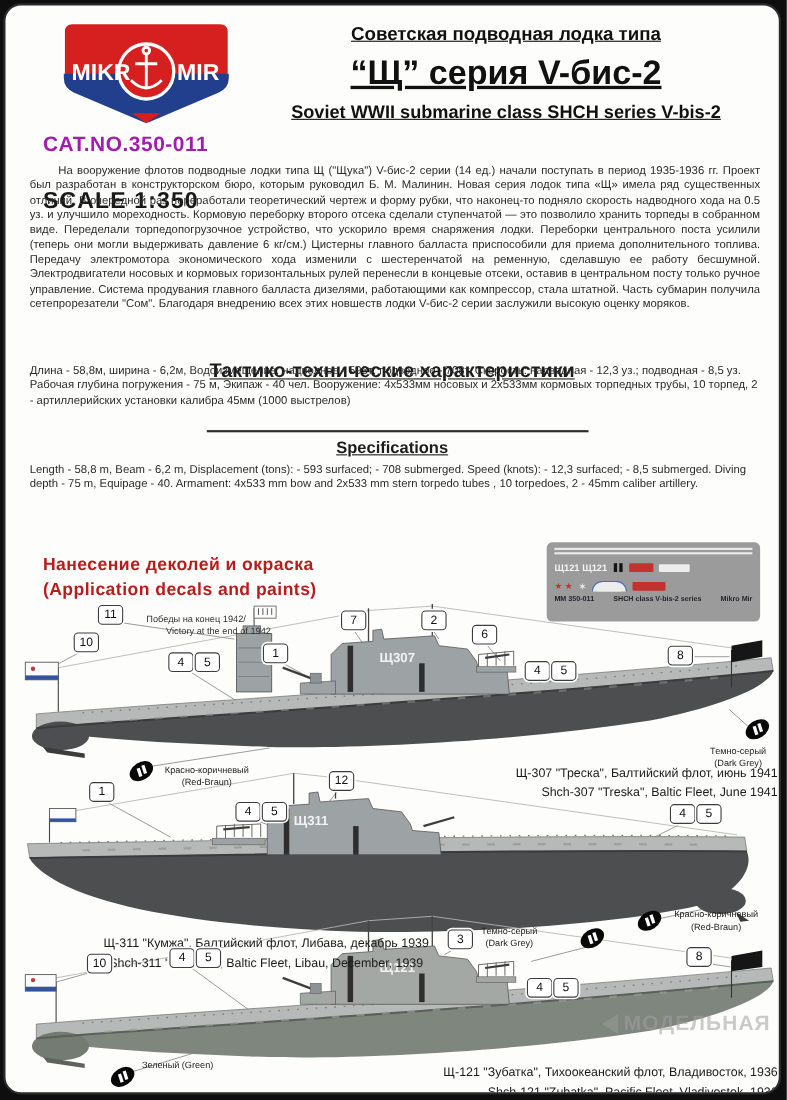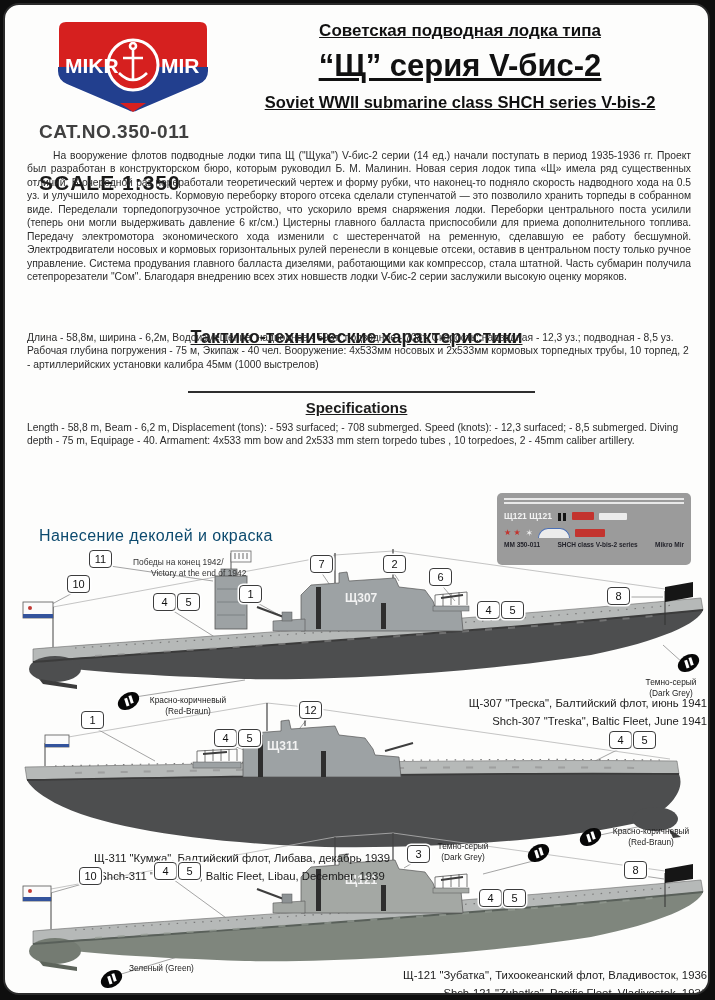--- a/index.html
+++ b/index.html
@@ -1,31 +1,31 @@
 <!DOCTYPE html>
 <html><head>
 <meta charset="utf-8">
 <style>
   html,body{margin:0;padding:0;background:#0e0e0e;}
   body{width:715px;height:1000px;overflow:hidden;font-family:"Liberation Sans",sans-serif;}
   .page{position:absolute;left:3px;top:3px;width:703px;height:988px;background:#fdfdfc;
         border:2px solid #2b2b2b;border-radius:16px;overflow:hidden;}
   .abs{position:absolute;}
-  .hdr-cat{font-weight:bold;font-size:19px;color:#404040;letter-spacing:.5px;}
+  .hdr-cat{font-weight:bold;font-size:19px;color:#a21caf;letter-spacing:.5px;}
   .hdr-scale{font-weight:bold;font-size:21px;color:#181818;letter-spacing:1px;margin-top:28px;}
   .titles{text-align:center;color:#111;text-decoration:underline;}
   .t-ru{font-weight:bold;font-size:17px;}
   .t-main{font-weight:bold;font-size:31px;margin-top:7px;}
   .t-en{font-weight:bold;font-size:16.5px;margin-top:9px;}
   .body-txt{font-size:10.3px;line-height:1.31;color:#2c2c2c;text-align:justify;}
   .indent{text-indent:26px;}
   .sec-head{width:100%;text-align:center;font-weight:bold;color:#1c1c1c;}
   .sec-head span{text-decoration:underline;}
   .divider{height:2px;background:#2e2e2e;}
-  .dec-head{font-weight:normal;font-size:16px;color:#0c4a6e;letter-spacing:.4px;margin-top:22px;}
+  .dec-head{font-weight:bold;font-size:16px;color:#b91c1c;letter-spacing:.4px;}
   .co{position:absolute;min-width:15px;height:16px;padding:0 3px;background:#fff;
       border:1.5px solid #3c3c3c;border-radius:4px;font-weight:normal;font-size:11px;
       line-height:16px;text-align:center;color:#111;box-shadow:0 0 0 1.5px #fff;}
   .cap{position:absolute;font-size:11.3px;line-height:1.55;color:#1b1b1b;}
   .plab{position:absolute;font-size:8.3px;line-height:1.3;color:#222;text-align:center;}
   .paintdot{position:absolute;width:23px;height:16px;background:#070707;border-radius:50%;
             transform:rotate(-32deg);}
   .paintdot::before,.paintdot::after{content:"";position:absolute;background:#fff;
             width:2.5px;height:8px;top:4px;transform:rotate(14deg);}
   .paintdot::before{left:8px;} .paintdot::after{left:13px;}
@@ -88,20 +88,21 @@
   <div class="abs body-txt" style="left:22px;top:326px;width:664px;text-align:left">Длина - 58,8м, ширина - 6,2м, Водоизмещение: надводное - 593т; подводное - 708т, Скорость: надводная - 12,3 уз.; подводная - 8,5 уз. Рабочая глубина погружения - 75 м, Экипаж - 40 чел. Вооружение: 4х533мм носовых и 2х533мм кормовых торпедных трубы, 10 торпед, 2 - артиллерийских установки калибра 45мм (1000 выстрелов)</div>
 
   <div class="abs divider" style="left:183px;top:386px;width:347px"></div>
 
   <div class="abs sec-head" style="left:0;top:394px;font-size:15px">
     <span>Specifications</span>
   </div>
   <div class="abs body-txt" style="left:22px;top:416px;width:664px;text-align:left">Length - 58,8 m, Beam - 6,2 m, Displacement (tons): - 593 surfaced; - 708 submerged. Speed (knots): - 12,3 surfaced; - 8,5 submerged. Diving depth - 75 m, Equipage - 40. Armament: 4x533 mm bow and 2x533 mm stern torpedo tubes , 10 torpedoes, 2 - 45mm caliber artillery.</div>
 
   <div class="abs dec-head" style="left:34px;top:500px">Нанесение деколей и окраска</div>
+  <div class="abs dec-head" style="left:34px;top:523px">(Application decals and paints)</div>
 
   <div class="sheet">
     <div class="wline"></div>
     <div class="wline"></div>
     <div class="srow">
       <span class="scode">Щ121  Щ121</span>
       <span><span class="sbar sm"></span><span class="sbar sm"></span></span>
       <span class="chip-red"></span>
       <span class="chip-wht"></span>
     </div>
@@ -318,15 +319,19 @@
     <div class="co" style="left:498px;top:344px">5</div>
 
     <div class="paintdot" style="left:95px;top:426px"></div>
     <div class="plab" style="left:124px;top:418px;width:110px;text-align:left">Зеленый (Green)</div>
 
     <div class="cap" style="left:330px;top:422px;width:372px;text-align:right">
       <div>Щ-121 "Зубатка", Тихоокеанский флот, Владивосток, 1936</div>
       <div>Shch-121 "Zubatka", Pacific Fleet, Vladivostok, 1936</div>
     </div>
 
+    <div class="wm" style="left:542px;top:375px">
+      <span class="tri"></span>
+      <span>МОДЕЛЬНАЯ</span>
+    </div>
   </div>
 
 </div>
 
 </body></html>

